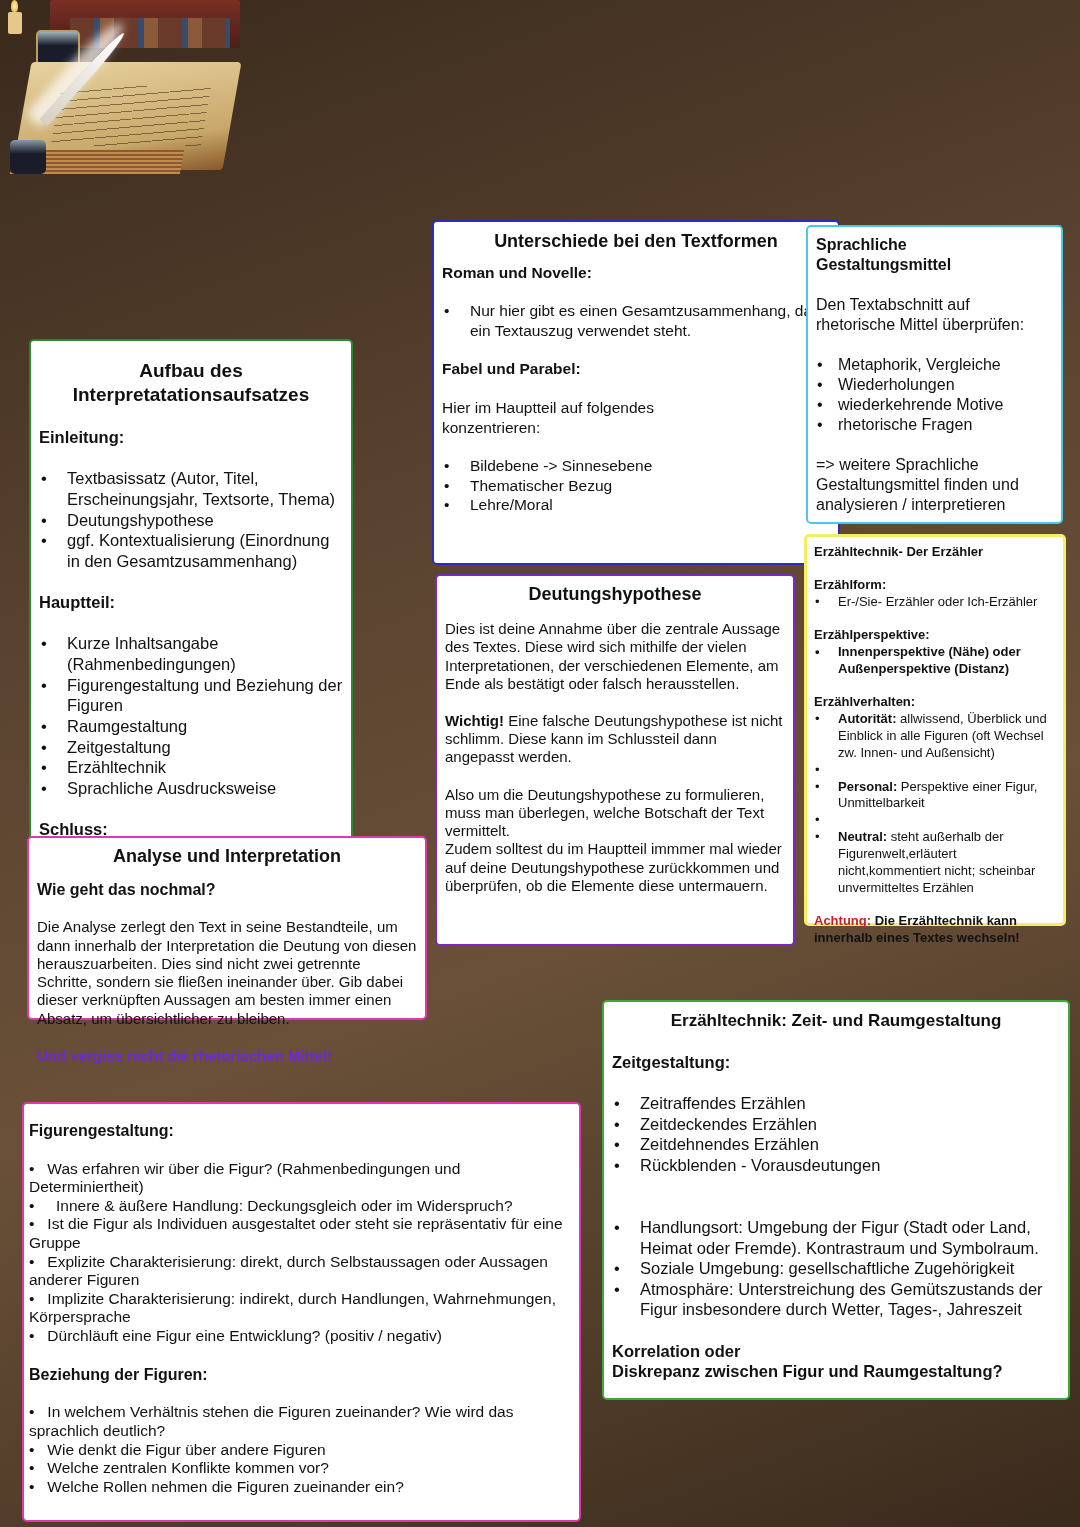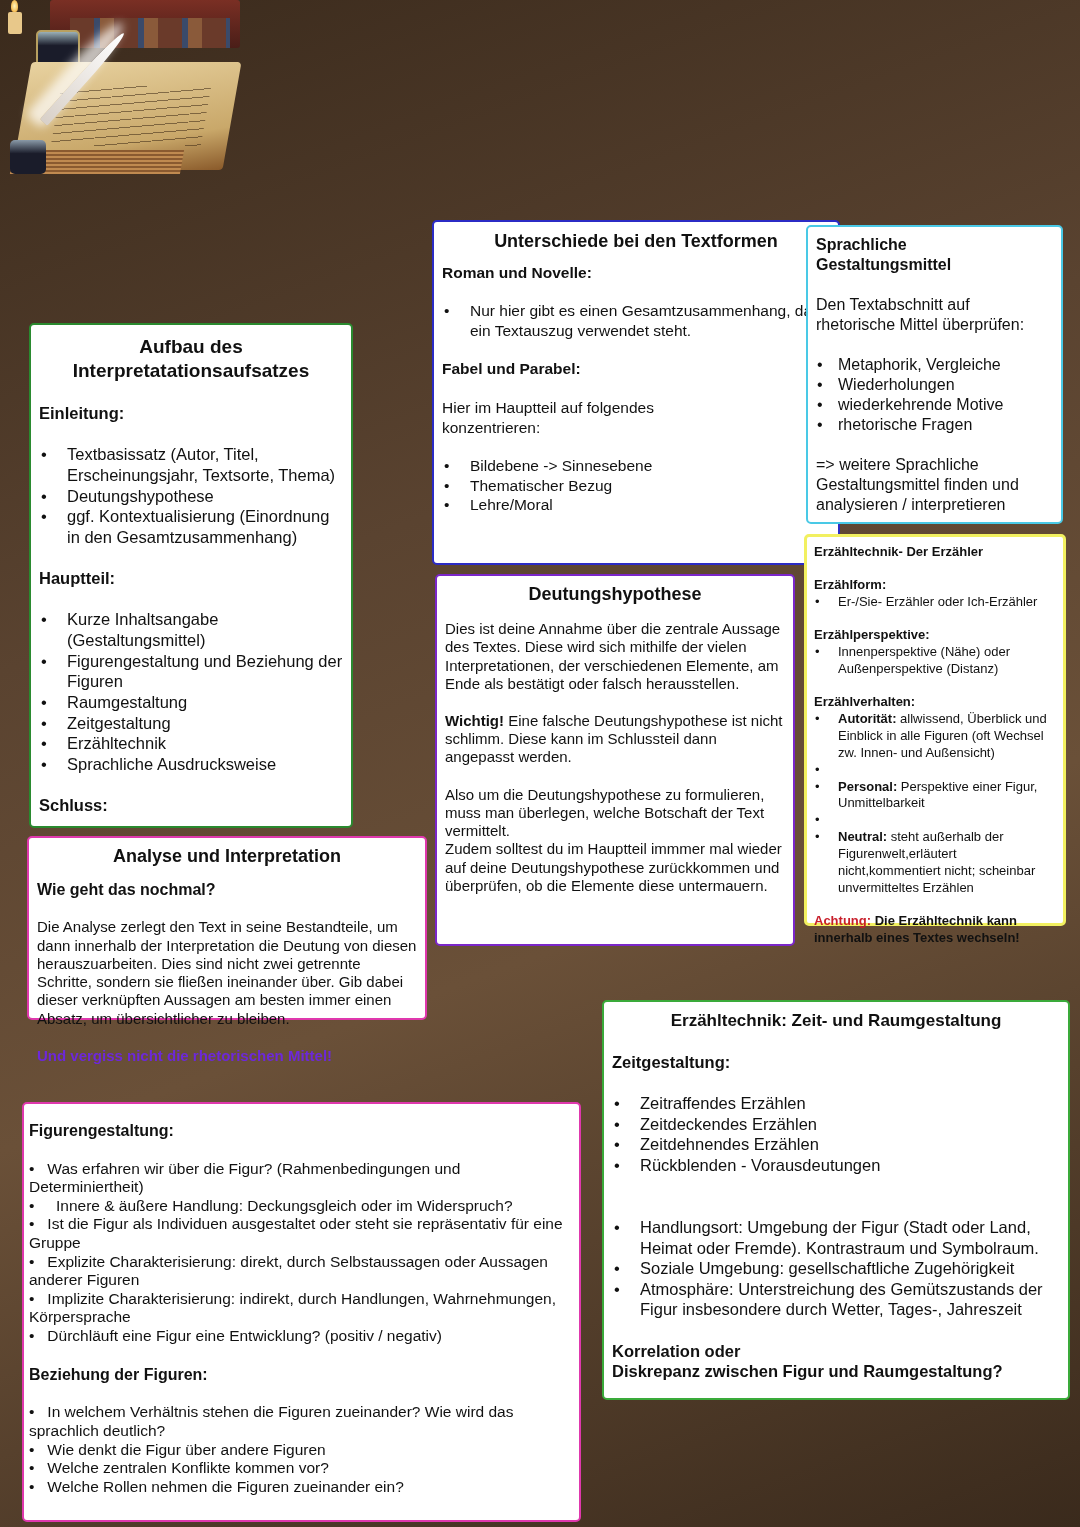--- a/index.html
+++ b/index.html
@@ -16,21 +16,21 @@
     .gap { height: 1.25em; }
     .small { font-size: 13px; }
     .med { font-size: 15px; }
     .title-big { font-size: 31px; font-weight: bold; line-height: 1.28; }
     .hdr { font-size: 19px; font-weight: bold; }
 
     #epik { left: 29px; top: 80px; width: 161px; height: 240px; border-color: #c81e2a; padding: 9px 8px; }
     #lesen { left: 205px; top: 30px; width: 213px; height: 290px; border-color: #d6b73a; padding: 7px 8px; }
     #title { left: 432px; top: 30px; width: 355px; height: 180px; border-color: #b3b6ee; border-width: 3px; padding: 10px 9px; }
     #image { left: 814px; top: 30px; width: 233px; height: 178px; overflow: hidden; }
-    #aufbau { left: 29px; top: 323px; width: 324px; height: 505px; border-color: #2a8a2f; padding: 10px 8px; }
+    #aufbau { left: 29px; top: 339px; width: 324px; height: 505px; border-color: #2a8a2f; padding: 18px 8px; }
     #textformen { left: 432px; top: 220px; width: 408px; height: 345px; border-color: #2b2bc5; padding: 8px 8px; }
     #sprach { left: 806px; top: 225px; width: 257px; height: 299px; border-color: #49c9e6; padding: 8px 8px; }
     #deutung { left: 435px; top: 574px; width: 360px; height: 372px; border-color: #7b26c9; padding: 8px 8px; }
     #erzaehler { left: 804px; top: 534px; width: 262px; height: 392px; border-color: #f2f060; border-width: 3px; padding: 7px 7px; }
     #analyse { left: 27px; top: 836px; width: 400px; height: 184px; border-color: #df38ad; padding: 8px 8px; }
     #figuren { left: 22px; top: 1102px; width: 559px; height: 420px; border-color: #df38ad; padding: 5px 5px; }
     #zeitraum { left: 602px; top: 1000px; width: 468px; height: 400px; border-color: #3aaa3a; padding: 8px 8px; }
 
     .red { color: #c81e2a; }
     .orange { color: #eda33a; }
@@ -115,21 +115,21 @@
   <div class="gap"></div>
   <ul class="bl">
     <li>Textbasissatz (Autor, Titel, Erscheinungsjahr, Textsorte, Thema)</li>
     <li>Deutungshypothese</li>
     <li>ggf. Kontextualisierung (Einordnung in den Gesamtzusammenhang)</li>
   </ul>
   <div class="gap"></div>
   <div class="b">Hauptteil:</div>
   <div class="gap"></div>
   <ul class="bl">
-    <li>Kurze Inhaltsangabe (Gestaltungsmittel)</li>
+    <li>Kurze Inhaltsangabe (Rahmenbedingungen)</li>
     <li>Figurengestaltung und Beziehung der Figuren</li>
     <li>Raumgestaltung</li>
     <li>Zeitgestaltung</li>
     <li>Erzähltechnik</li>
     <li>Sprachliche Ausdrucksweise</li>
   </ul>
   <div class="gap"></div>
   <div class="b">Schluss:</div>
   <div class="gap"></div>
   <ul class="bl">
@@ -188,21 +188,21 @@
 <div class="box small" id="erzaehler" style="font-size:13px;line-height:1.3;">
   <div class="b">Erzähltechnik- Der Erzähler</div>
   <div class="gap"></div>
   <div class="b">Erzählform:</div>
   <ul class="bl tight">
     <li style="padding-left:24px;">Er-/Sie- Erzähler oder Ich-Erzähler</li>
   </ul>
   <div class="gap"></div>
   <div class="b">Erzählperspektive:</div>
   <ul class="bl tight">
-    <li style="padding-left:24px;">Innenperspektive (Nähe) oder Außenperspektive (Distanz)</li>
+    <li style="padding-left:24px;font-weight:bold;">Innenperspektive (Nähe) oder Außenperspektive (Distanz)</li>
   </ul>
   <div class="gap"></div>
   <div class="b">Erzählverhalten:</div>
   <ul class="bl tight">
     <li style="padding-left:24px;"><span class="b">Autorität:</span><span> allwissend, Überblick und Einblick in alle Figuren (oft Wechsel zw. Innen- und Außensicht)</span></li>
     <li style="padding-left:24px;min-height:1.3em;"></li>
     <li style="padding-left:24px;"><span class="b">Personal:</span><span> Perspektive einer Figur, Unmittelbarkeit</span></li>
     <li style="padding-left:24px;min-height:1.3em;"></li>
     <li style="padding-left:24px;"><span class="b">Neutral:</span><span> steht außerhalb der Figurenwelt,erläutert nicht,kommentiert nicht; scheinbar unvermitteltes Erzählen</span></li>
   </ul>

